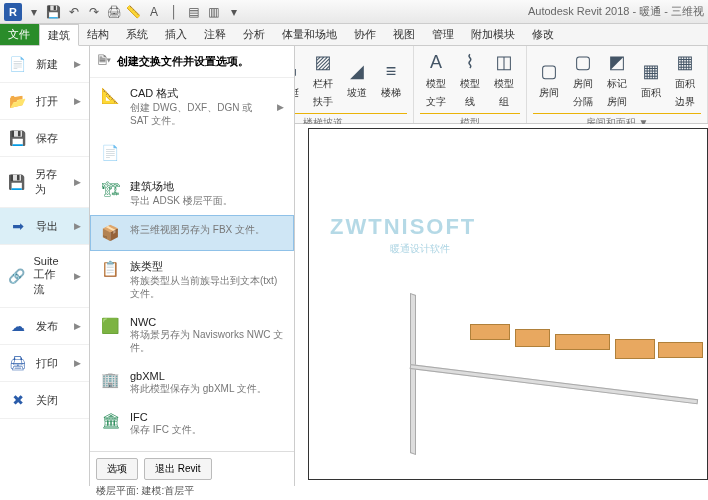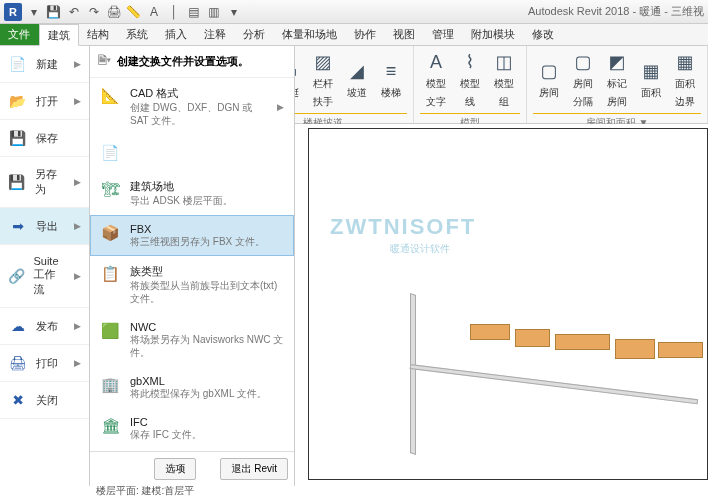--- a/index.html
+++ b/index.html
@@ -36,21 +36,21 @@
 .export-panel .hdr { padding: 6px 8px; font-size: 11px; font-weight: bold; border-bottom: 1px solid #eee; display: flex; align-items: center; gap: 6px; }
 .export-panel .hdr .hico { color: #888; font-size: 11px; }
 .export-panel .list { flex: 1; overflow: auto; }
 .export-panel .opt { display: flex; gap: 8px; padding: 8px 10px; align-items: flex-start; }
 .export-panel .opt.hover { background: #cfe6f5; border: 1px solid #8fc1e8; padding: 7px 9px; }
 .export-panel .opt .oico { width: 22px; height: 20px; flex-shrink: 0; display: flex; align-items: center; justify-content: center; font-size: 15px; color: #2a8c5a; }
 .export-panel .opt .txt { flex: 1; }
 .export-panel .opt .title { font-weight: normal; font-size: 11px; color: #222; }
 .export-panel .opt .desc { font-size: 10px; color: #777; line-height: 13px; }
 .export-panel .opt .arr { color: #888; font-size: 9px; align-self: center; }
-.export-panel .footer { border-top: 1px solid #ddd; padding: 6px; display: flex; justify-content: flex-end; gap: 24px; }
+.export-panel .footer { border-top: 1px solid #ddd; padding: 6px; display: flex; gap: 6px; }
 .export-panel .footer button { font-size: 10px; padding: 3px 10px; background: #f5f5f5; border: 1px solid #bbb; border-radius: 2px; }
 
 .canvas { position: absolute; left: 300px; top: 124px; right: 0; bottom: 0; background: #fff; overflow: hidden; }
 .canvas .border { position: absolute; left: 8px; top: 4px; right: 0; bottom: 20px; border: 1px solid #333; }
 .watermark { position: absolute; left: 30px; top: 90px; font-size: 22px; font-weight: bold; color: rgba(90,170,200,0.45); letter-spacing: 2px; font-family: Arial; }
 .watermark-sub { position: absolute; left: 90px; top: 118px; font-size: 10px; color: rgba(90,170,200,0.5); text-align: center; }
 .duct { position: absolute; background: #e8a860; border: 1px solid #b0803a; }
 .wall { position: absolute; background: #ddd; border: 1px solid #aaa; }
 
 .statusbar { position: absolute; left: 90px; bottom: 0; font-size: 10px; color: #555; padding: 2px 6px; }
@@ -241,21 +241,20 @@
       <div class="opt">
         <div class="oico">🏗</div>
         <div class="txt">
           <div class="title">建筑场地</div>
           <div class="desc">导出 ADSK 楼层平面。</div>
         </div>
       </div>
       <div class="opt hover">
         <div class="oico">📦</div>
         <div class="txt">
-          <div class="title">FBX</div>
           <div class="desc">将三维视图另存为 FBX 文件。</div>
         </div>
       </div>
       <div class="opt">
         <div class="oico">📋</div>
         <div class="txt">
           <div class="title">族类型</div>
           <div class="desc">将族类型从当前族导出到文本(txt)文件。</div>
         </div>
       </div>

